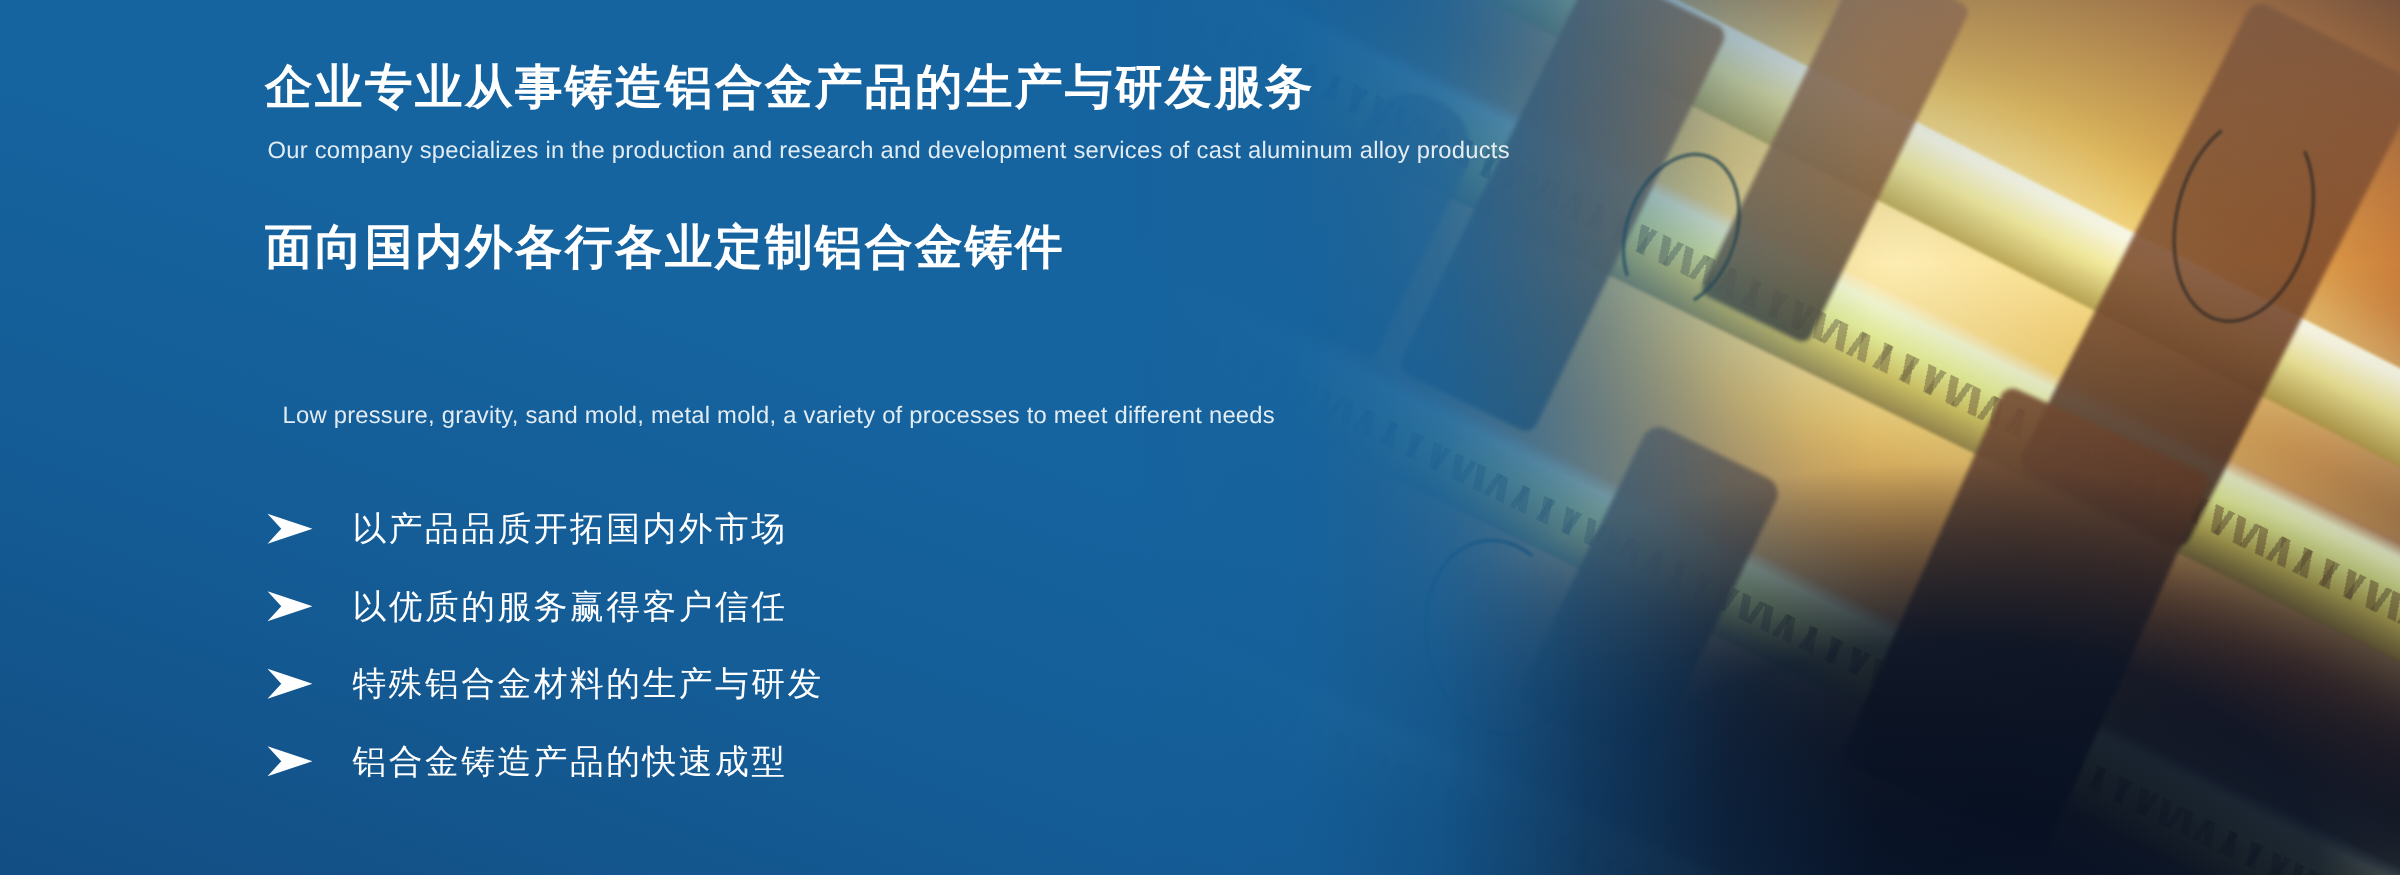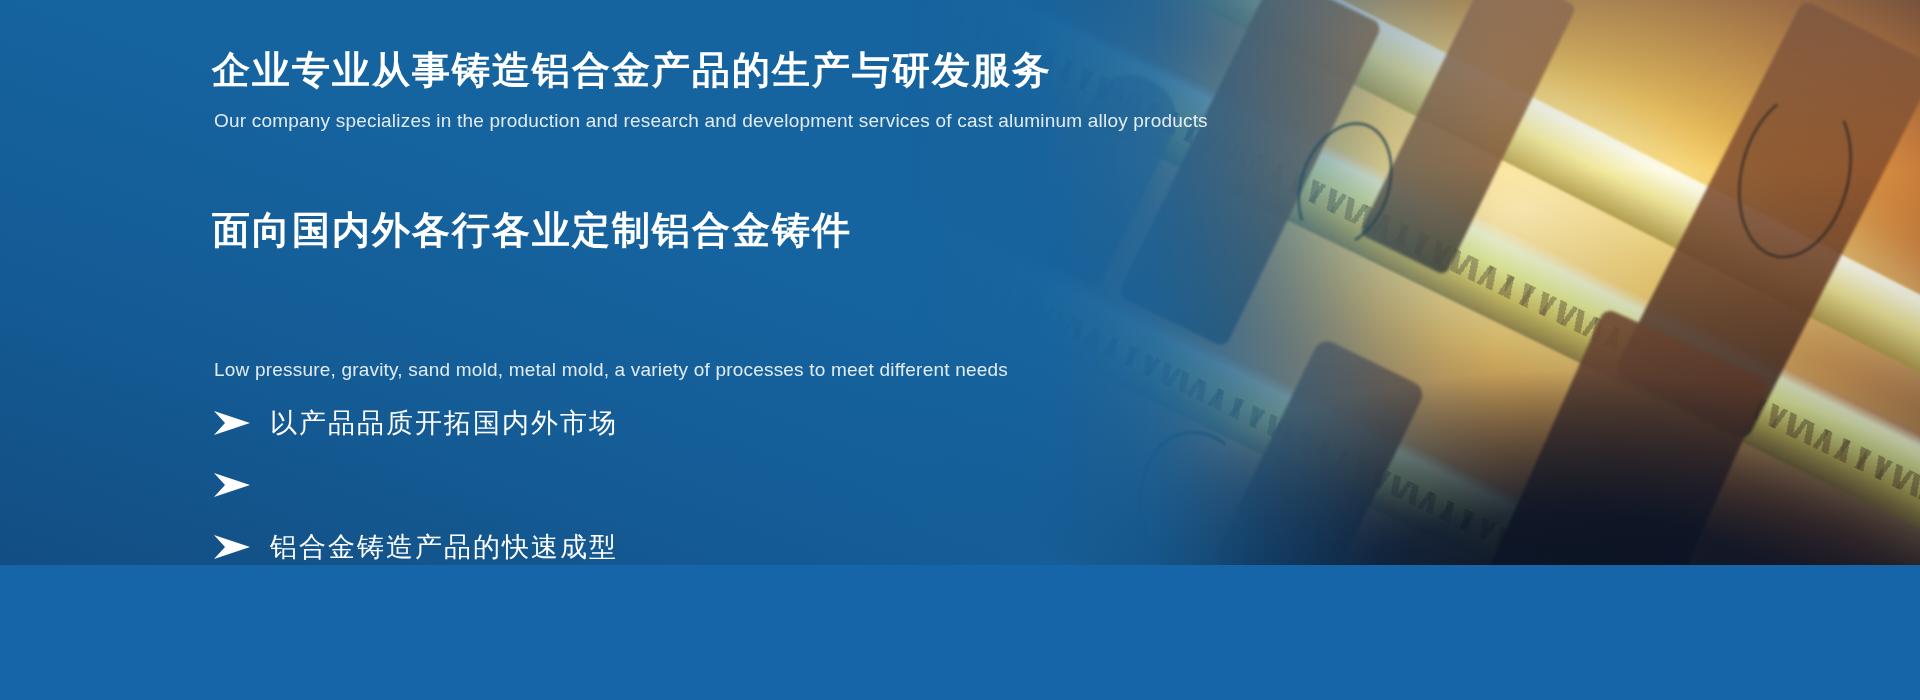--- a/index.html
+++ b/index.html
@@ -5,21 +5,21 @@
   * { margin:0; padding:0; box-sizing:border-box; }
   html, body { width:1920px; height:700px; overflow:hidden; }
   body {
     font-family: "Liberation Sans", "DejaVu Sans", sans-serif;
     background:#1565a8;
   }
 
   #banner {
     position:relative;
     width:1920px;
-    height:565px;
+    height:700px;
     overflow:hidden;
     background:#15639f;
   }
 
   
   .photo-layer { position:absolute; inset:0; }
 
   
   .bg-base {
     background:
@@ -156,37 +156,37 @@
   .h-cn.block1 { position:absolute; top:48px; left:0; }
   .sub-en {
     font-size:19px;
     font-weight:400;
     letter-spacing:.2px;
     color:rgba(255,255,255,.88);
     white-space:nowrap;
   }
   .sub-en.s1 { position:absolute; top:110px; left:2px; }
 
-  .h-cn.block2 { position:absolute; top:176px; left:0;margin-top:32px; }
+  .h-cn.block2 { position:absolute; top:176px; left:0; }
   .sub-en.s2 { position:absolute; top:234px; left:2px; }
 
   .h-cn.block3 { position:absolute; top:268px; left:0; font-size:36px; }
-  .sub-en.s3 { position:absolute; top:322px; left:2px;margin-top:37px; }
+  .sub-en.s3 { position:absolute; top:322px; left:14px; }
 
   .bullets {
     position:absolute;
     top:392px;
     left:0;
     width:760px;
   }
   .bullet {
     display:flex;
     align-items:center;
     height:62px;
-    gap:18px;
+    gap:30px;
   }
   .arrow-icon {
     flex:0 0 auto;
     width:40px;
     height:26px;
     display:block;
   }
   .bullet-label {
     font-size:27px;
     font-weight:400;
@@ -241,31 +241,32 @@
         <svg class="arrow-icon" viewBox="0 0 40 26">
           <path d="M2 1 L38 13 L2 25 L13 13 Z" fill="#ffffff"></path>
         </svg>
         <span class="bullet-label">以产品品质开拓国内外市场</span>
       </div>
 
       <div class="bullet">
         <svg class="arrow-icon" viewBox="0 0 40 26">
           <path d="M2 1 L38 13 L2 25 L13 13 Z" fill="#ffffff"></path>
         </svg>
+        <span class="bullet-label">以优质的服务赢得客户信任</span>
+      </div>
+
+      <div class="bullet">
+        <svg class="arrow-icon" viewBox="0 0 40 26">
+          <path d="M2 1 L38 13 L2 25 L13 13 Z" fill="#ffffff"></path>
+        </svg>
+        <span class="bullet-label">特殊铝合金材料的生产与研发</span>
       </div>
 
       <div class="bullet">
         <svg class="arrow-icon" viewBox="0 0 40 26">
           <path d="M2 1 L38 13 L2 25 L13 13 Z" fill="#ffffff"></path>
         </svg>
         <span class="bullet-label">铝合金铸造产品的快速成型</span>
-      </div>
-
-      <div class="bullet">
-        <svg class="arrow-icon" viewBox="0 0 40 26">
-          <path d="M2 1 L38 13 L2 25 L13 13 Z" fill="#ffffff"></path>
-        </svg>
-        <span class="bullet-label">特殊铝合金材料的生产与研发</span>
       </div>
 
     </div>
   </div>
 </div>
 
 </body></html>

